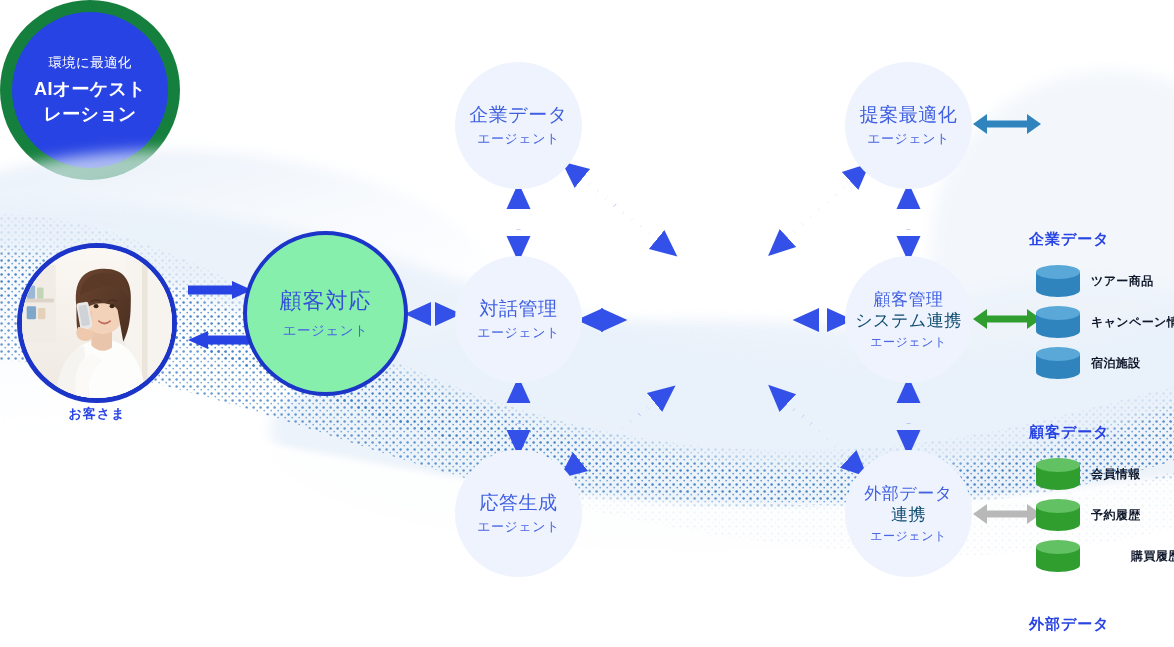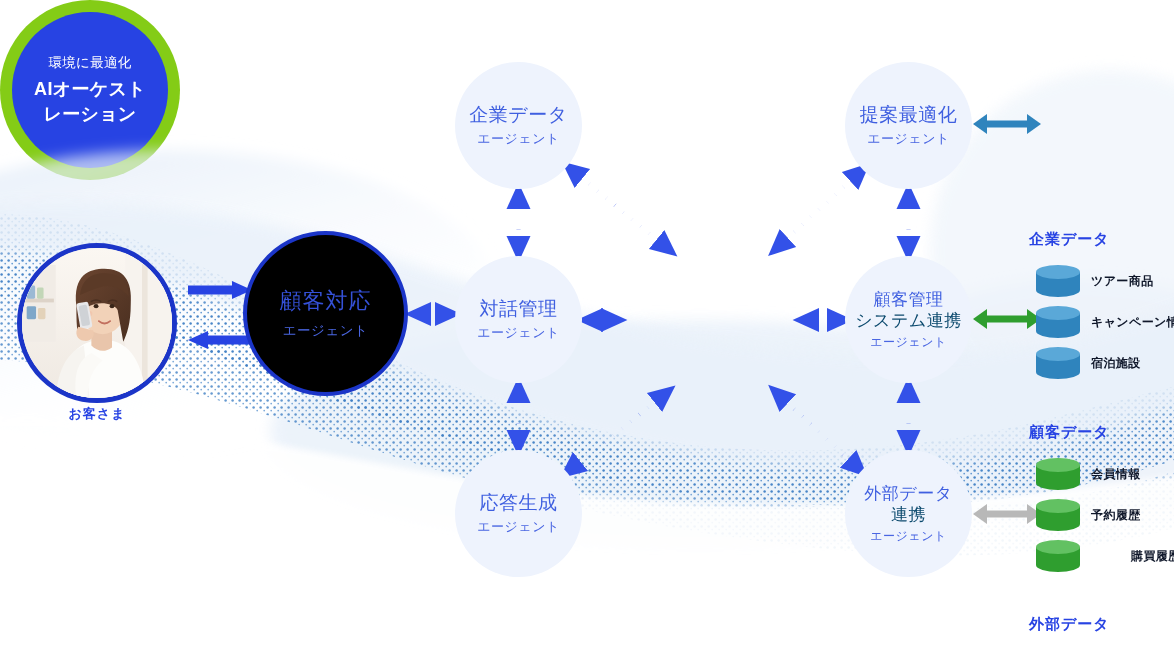--- a/index.html
+++ b/index.html
@@ -25,21 +25,21 @@
   }
   .agent{
     background:#eef3fd;color:#3551d8;
   }
   .agent .t1{font-size:19px;letter-spacing:.5px;color:#3f5fe0;}
   .agent .t2{font-size:13px;letter-spacing:.5px;color:#4a66e2;margin-top:4px;}
   .agent .t1b{font-size:19px;letter-spacing:.5px;color:#0c4a6e;}
 
   #node-customer-facing{
     left:243px;top:231px;width:165px;height:165px;
-    background:#000000;border:4px solid #1b35c8;
+    background:#86efac;border:4px solid #1b35c8;
   }
   #node-customer-facing .t1{font-size:22px;color:#3551d8;letter-spacing:1px;}
   #node-customer-facing .t2{font-size:13.5px;color:#4a66e2;margin-top:7px;}
 
   #node-conversation{left:455px;top:62px;width:127px;height:127px;}
   #node-dialog{left:455px;top:256px;width:127px;height:127px;}
   #node-response{left:455px;top:450px;width:127px;height:127px;}
   #node-proposal{left:845px;top:62px;width:127px;height:127px;}
   #node-crm{left:845px;top:256px;width:127px;height:127px;}
   #node-external{left:845px;top:450px;width:127px;height:127px;}
@@ -47,21 +47,21 @@
   #node-crm .t1{font-size:17px;}
   #node-crm .t1b{font-size:17px;}
   #node-crm .t2{font-size:12px;margin-top:3px;}
   #node-external .t1{font-size:17px;}
   #node-external .t1b{font-size:17px;}
   #node-external .t2{font-size:12px;margin-top:3px;}
 
   
   #node-orchestrator{
     left:620px;top:231px;width:180px;height:180px;
-    border-radius:50%;background:#84cc16;
+    border-radius:50%;background:#15803d;
     display:flex;align-items:center;justify-content:center;
   }
   #node-orchestrator .core{
     width:156px;height:156px;border-radius:50%;
     background:#2743e3;color:#fff;
     display:flex;flex-direction:column;align-items:center;justify-content:center;
     text-align:center;line-height:1.35;
   }
   #node-orchestrator .o1{font-size:13.5px;font-weight:400;letter-spacing:.3px;}
   #node-orchestrator .o2{font-size:18px;font-weight:bold;letter-spacing:.3px;margin-top:5px;}

